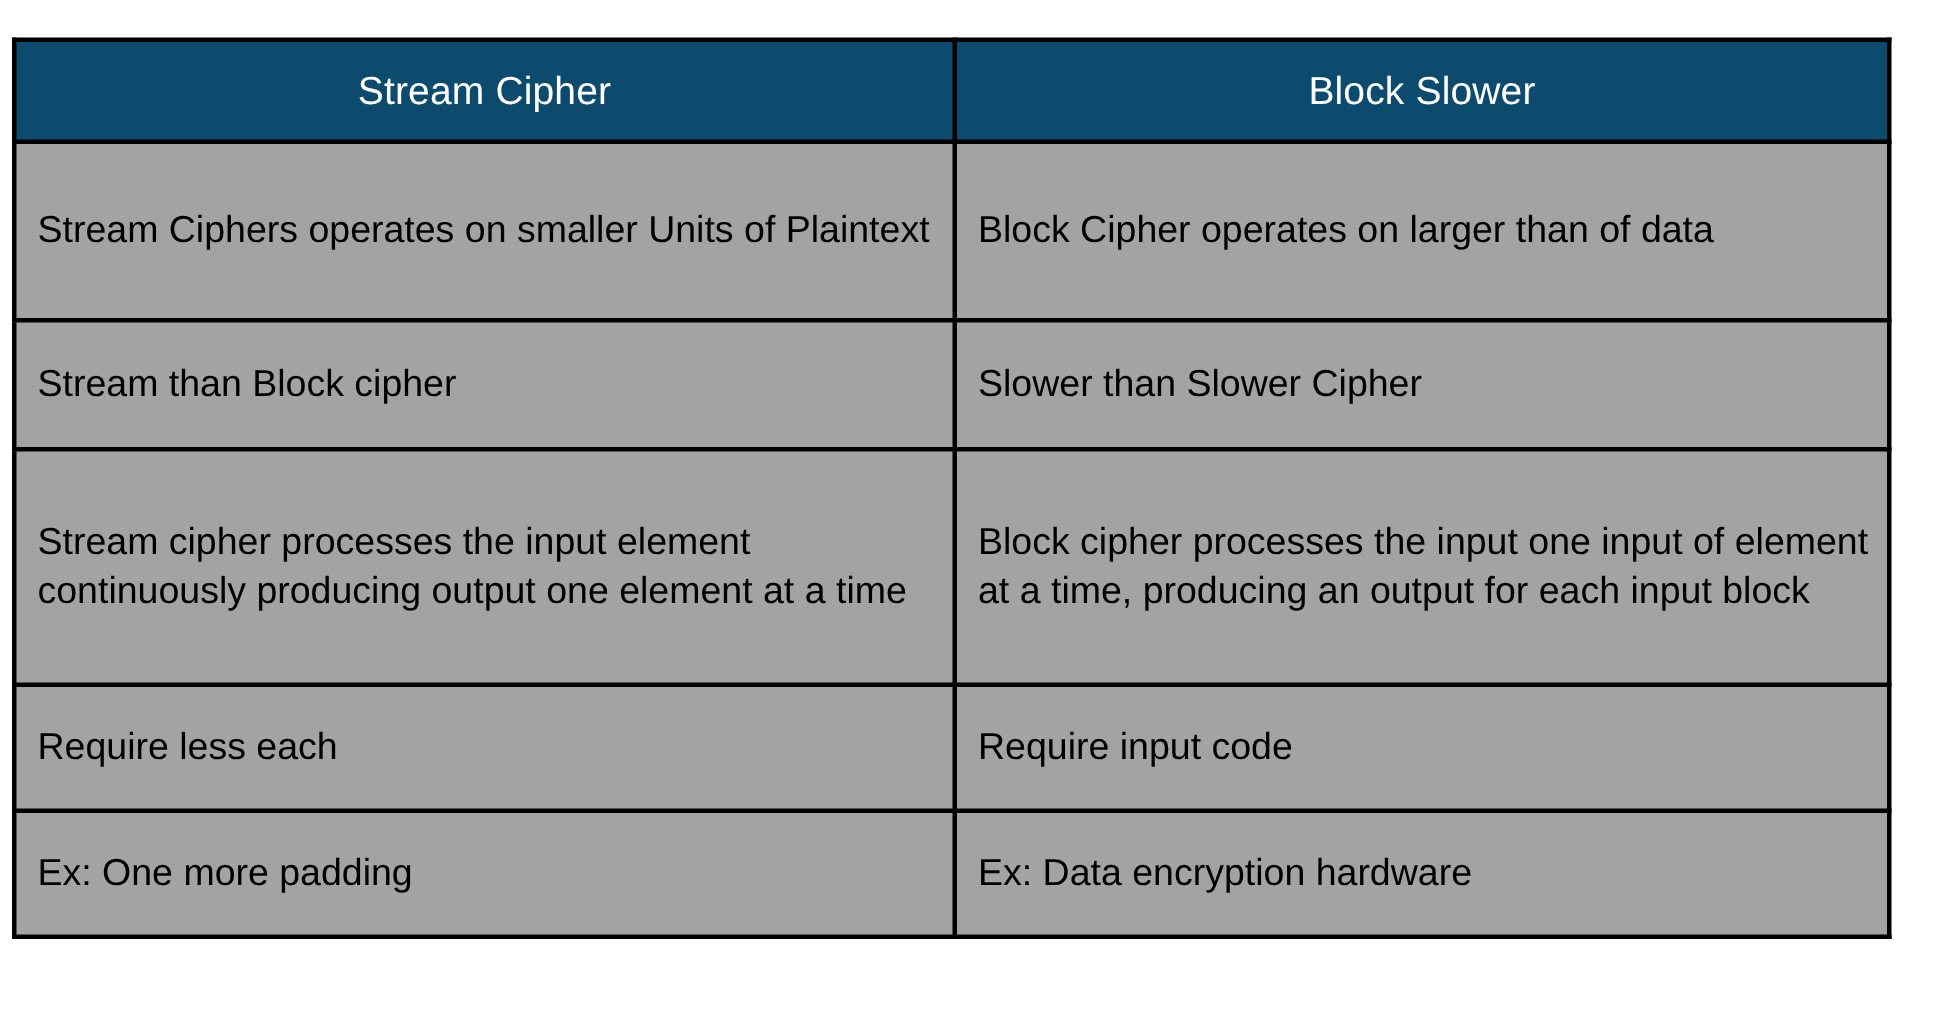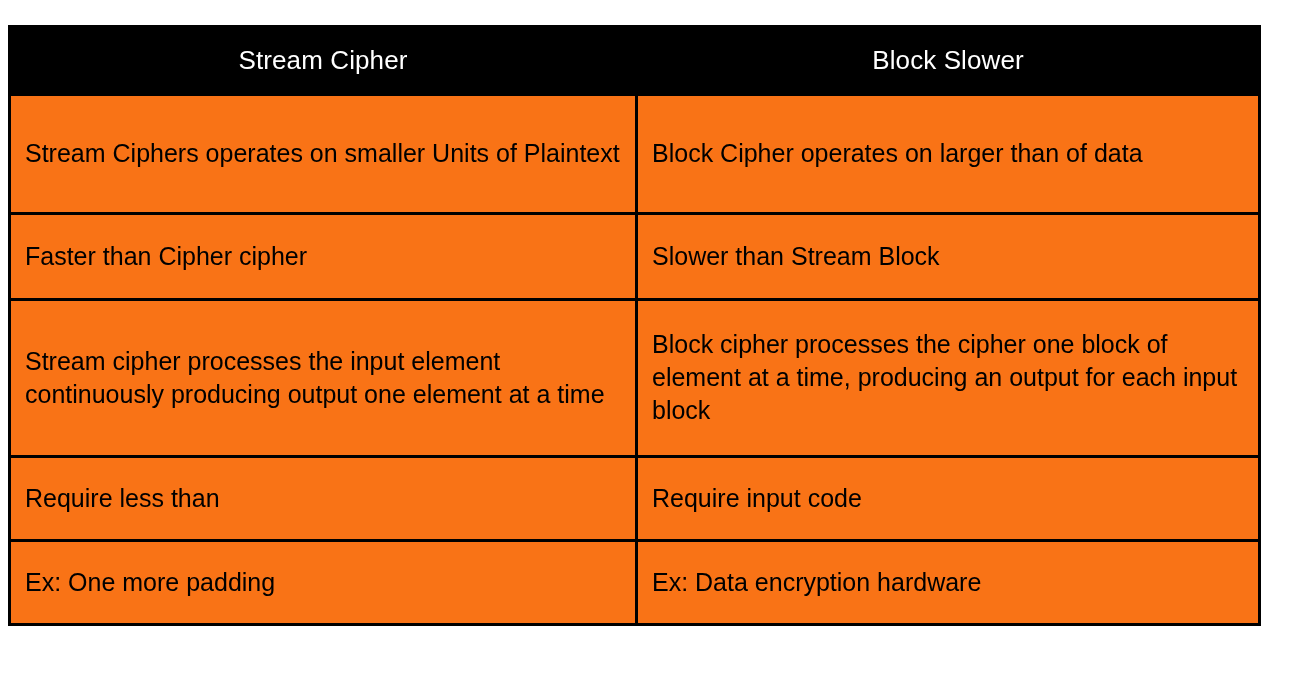--- a/index.html
+++ b/index.html
@@ -33,25 +33,25 @@
     background: #ffffff;
   }
 
   .comparison-table col.col-left  { width: 627px; }
   .comparison-table col.col-right { width: 623px; }
 
   .comparison-table th,
   .comparison-table td {
     border: 3px solid #000000;
     vertical-align: middle;
-    background: #f97316;
+    background: #a3a3a3;
   }
 
   .comparison-table thead th {
-    background: #000000;
+    background: #0c4a6e;
     color: #ffffff;
     font-size: 26px;
     font-weight: normal;
     text-align: center;
     height: 65px;
     padding: 0 10px;
     letter-spacing: 0.1px;
   }
 
   .comparison-table tbody td {
@@ -101,39 +101,39 @@
         <td>
           <span class="cell-text">Stream Ciphers operates on smaller Units of Plaintext</span>
         </td>
         <td>
           <span class="cell-text">Block Cipher operates on larger than of data</span>
         </td>
       </tr>
 
       <tr class="row-h2">
         <td>
-          <span class="cell-text">Faster than Cipher cipher</span>
+          <span class="cell-text">Stream than Block cipher</span>
         </td>
         <td>
-          <span class="cell-text">Slower than Stream Block</span>
+          <span class="cell-text">Slower than Slower Cipher</span>
         </td>
       </tr>
 
       <tr class="row-h3">
         <td>
           <span class="cell-text">Stream cipher processes the input element continuously producing output one element at a time</span>
         </td>
         <td>
-          <span class="cell-text">Block cipher processes the cipher one block of element at a time, producing an output for each input block</span>
+          <span class="cell-text">Block cipher processes the input one input of element at a time, producing an output for each input block</span>
         </td>
       </tr>
 
       <tr class="row-h4">
         <td>
-          <span class="cell-text">Require less than</span>
+          <span class="cell-text">Require less each</span>
         </td>
         <td>
           <span class="cell-text">Require input code</span>
         </td>
       </tr>
 
 
       <tr class="row-h4">
         <td>
           <span class="cell-text">Ex: One more padding</span>

